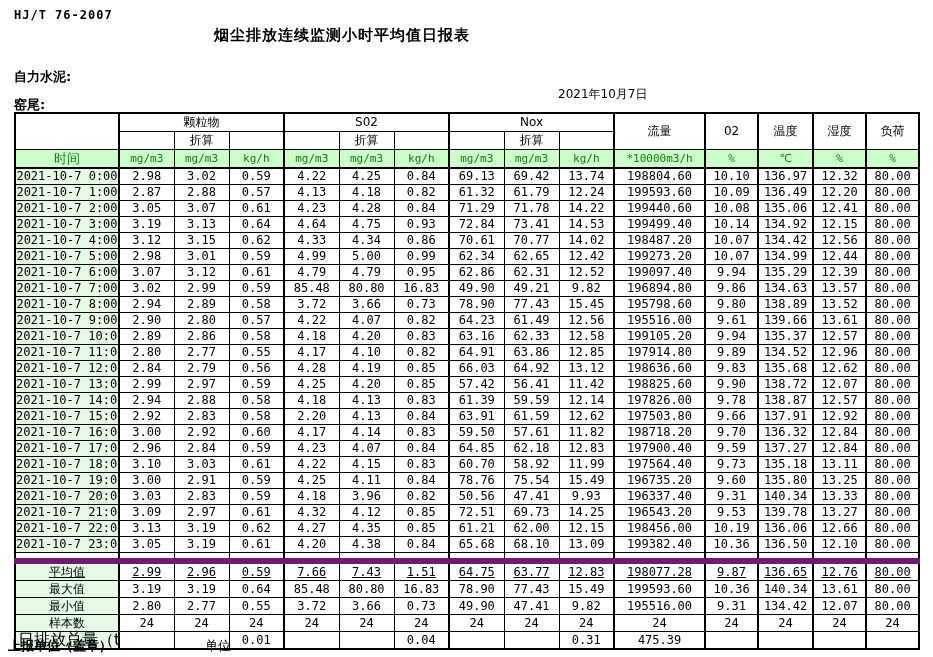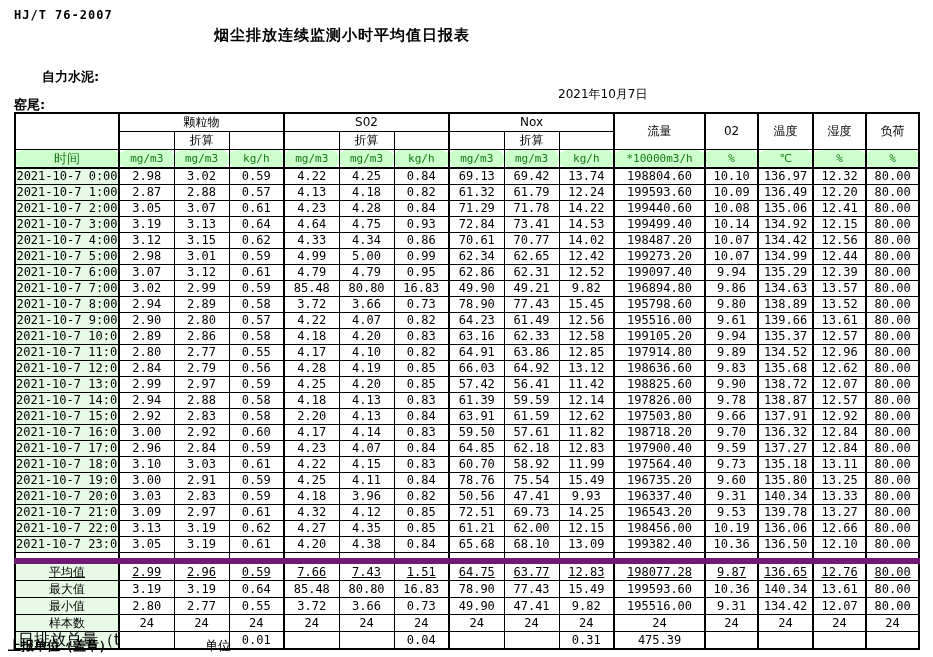--- a/index.html
+++ b/index.html
@@ -3,30 +3,30 @@
 <meta charset="utf-8">
 <style>
   * { margin:0; padding:0; box-sizing:border-box; }
   html,body { width:933px; height:657px; background:#ffffff; overflow:hidden; }
   body { font-family:"DejaVu Sans Mono","DejaVu Sans",monospace; color:#000; }
 
   .page { position:relative; width:863px; height:657px; }
 
   .doc-code { position:absolute; top:8px; left:14px; font-size:12px; font-weight:bold; letter-spacing:1px; }
   .report-title { position:absolute; top:26px; left:214px; font-size:15px; font-weight:bold; font-family:"DejaVu Sans",sans-serif; letter-spacing:1px; }
-  .company-line { position:absolute; top:68px; left:14px; font-size:13px; font-weight:bold; font-family:"DejaVu Sans",sans-serif;margin-left:28px; }
+  .company-line { position:absolute; top:68px; left:14px; font-size:13px; font-weight:bold; font-family:"DejaVu Sans",sans-serif; }
   .station-line { position:absolute; top:96px; left:14px; font-size:13px; font-weight:bold; font-family:"DejaVu Sans",sans-serif; }
   .date-line { position:absolute; top:86px; left:558px; font-size:12px; font-family:"DejaVu Sans",sans-serif; }
 
   table.report { position:absolute; top:112px; left:14px; border-collapse:collapse; table-layout:fixed; width:906px; }
   table.report { border:2px solid #000; }
   td, th { border:1px solid #000; font-size:12px; text-align:center; padding:0; height:15px; line-height:15px; overflow:hidden; white-space:nowrap; font-weight:normal; }
   thead th { height:17px; line-height:17px; font-family:"DejaVu Sans",sans-serif; }
   .gs { border-left:2px solid #000; }
-  tr.unit-row td { background:#ccffcc; color:#157a15; font-size:11px; border-bottom:2px solid #000; height:17px; line-height:17px;border-radius:8px; }
+  tr.unit-row td { background:#ccffcc; color:#157a15; font-size:11px; border-bottom:2px solid #000; height:17px; line-height:17px; }
   tr.unit-row td.time-head { font-size:13px; font-family:"DejaVu Sans",sans-serif; }
   td.time-cell { background:#e6fae6; font-size:12px; }
   td.label-cell { background:#e6fae6; font-family:"DejaVu Sans",sans-serif; font-size:12px; }
   td.total-label { background:#e6fae6; text-align:center; padding-left:2px; font-size:16px; font-family:"DejaVu Sans",sans-serif; }
   tr.spacer td { height:8px; line-height:8px; }
   tr.sum-first td { border-top:6px solid #701a75;text-decoration:underline; }
   tr.summary td { height:16px; line-height:16px; }
 
   .footer-note1 { position:absolute; top:620px; left:8px; font-size:12px; font-family:"DejaVu Sans",sans-serif; }
   .footer-note2 { position:absolute; top:637px; left:8px; font-size:13px; font-family:"DejaVu Sans",sans-serif;font-weight:bold; }

